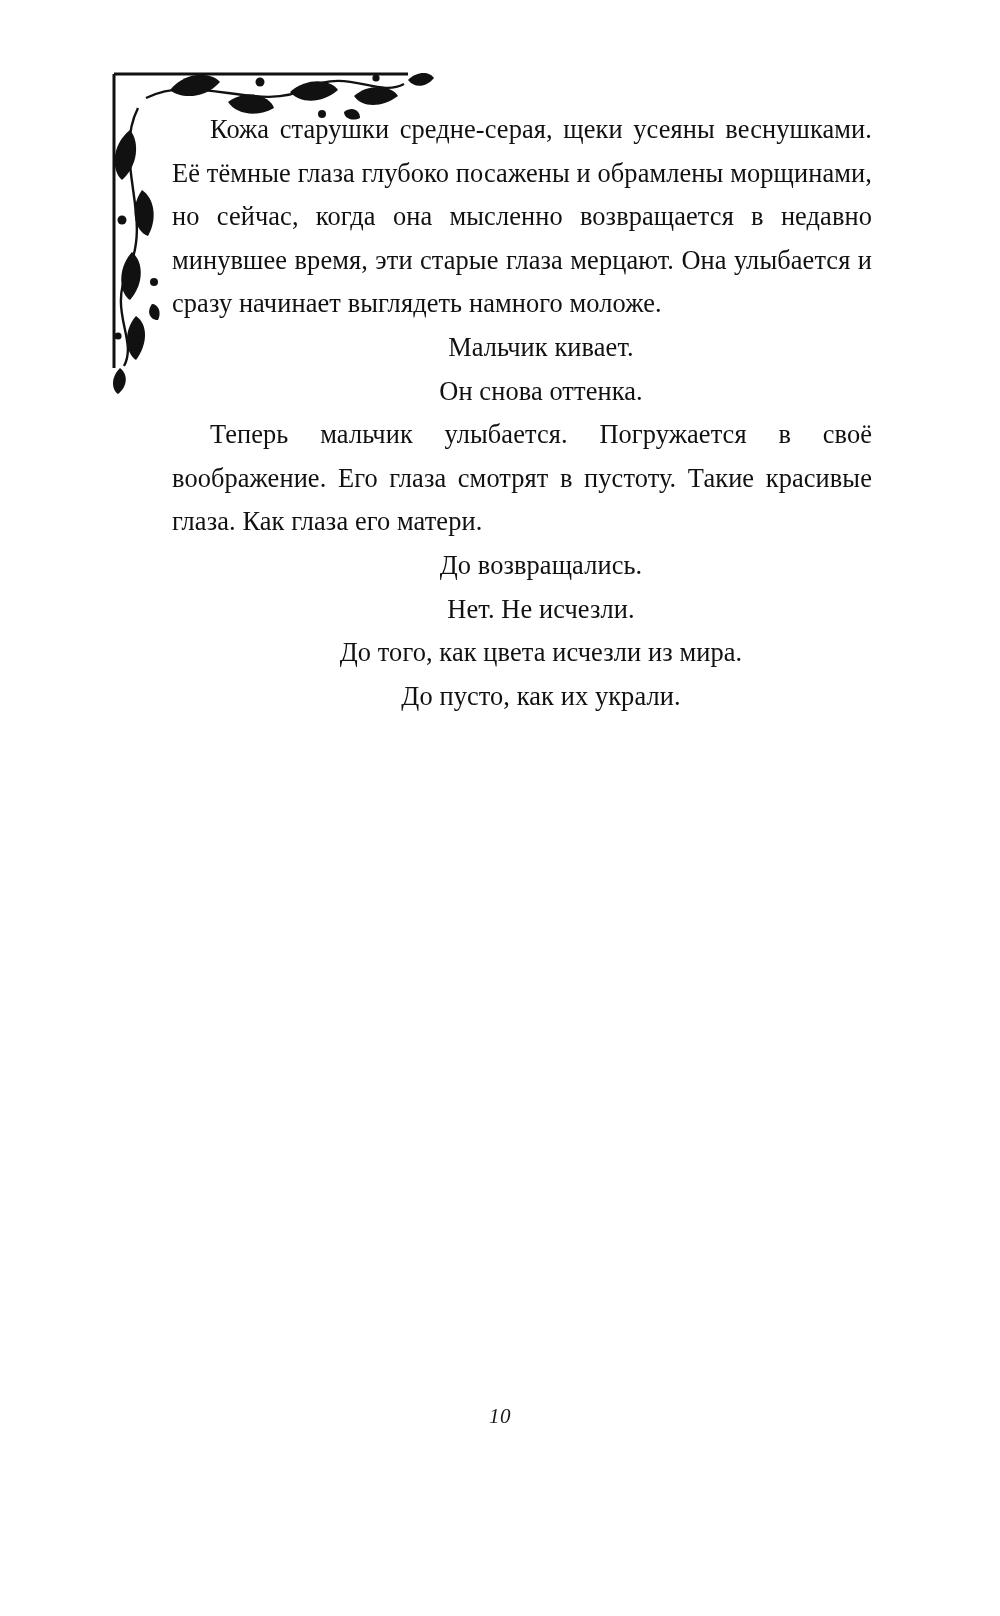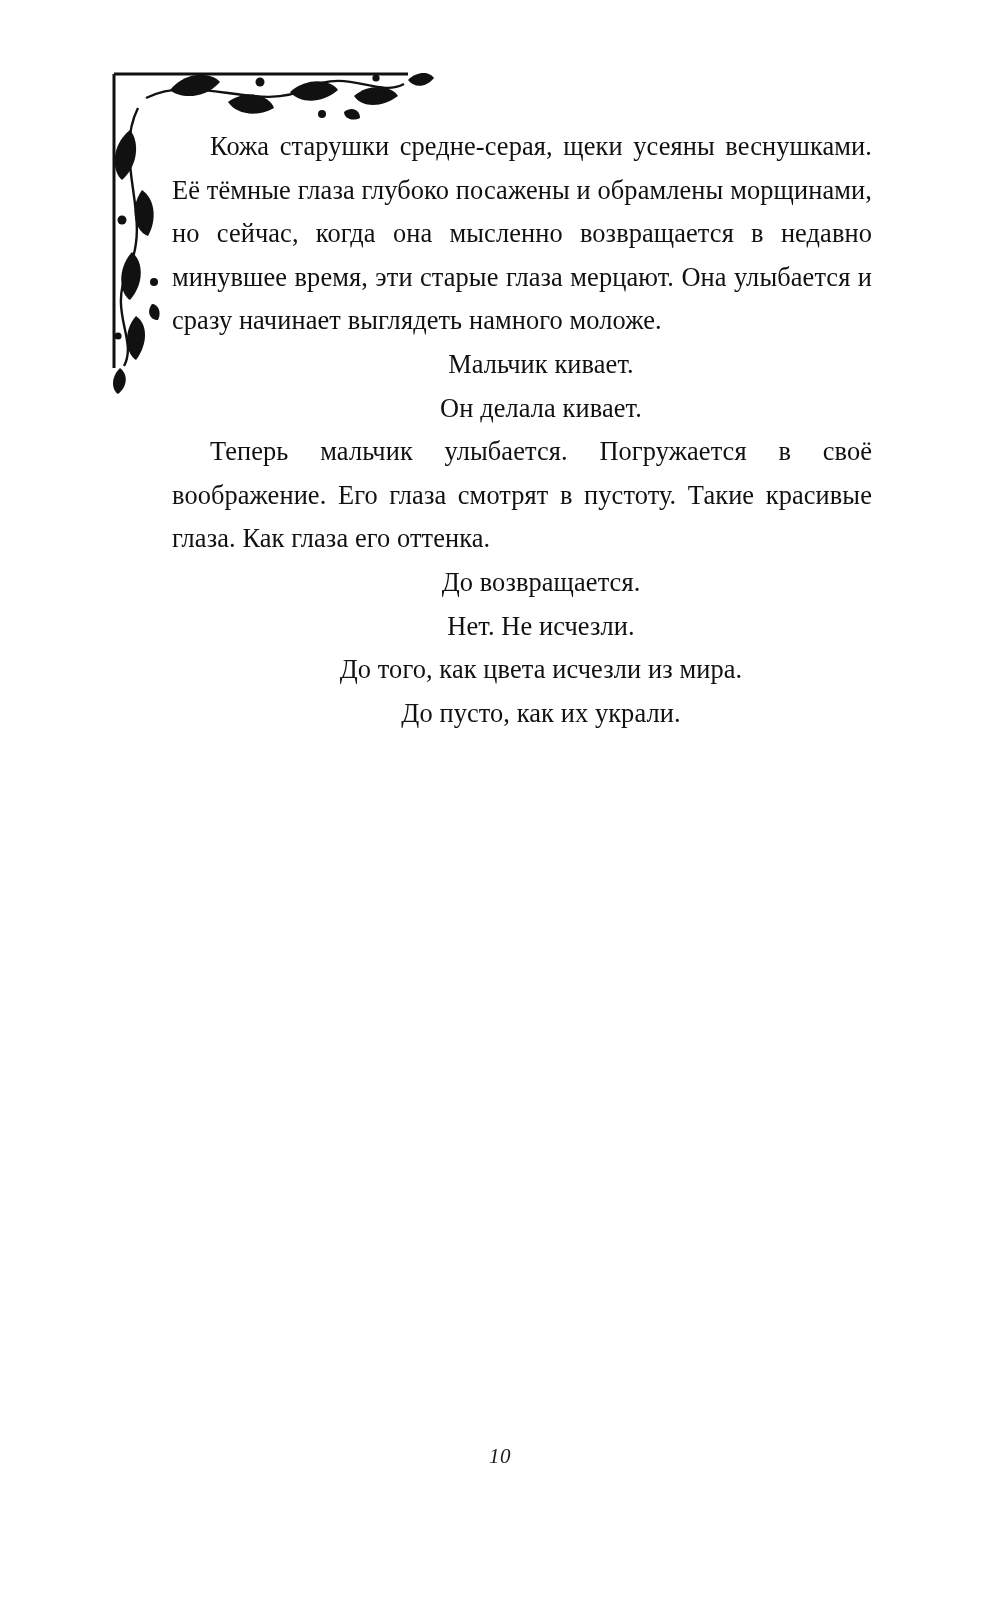--- a/index.html
+++ b/index.html
@@ -29,21 +29,21 @@
     width: 330px;
     height: 330px;
     pointer-events: none;
   }
   .ornament svg { display: block; }
 
   
   .text-column {
     position: absolute;
     left: 172px;
-    top: 125px;
+    top: 108px;
     width: 700px;
   }
 
   p.para {
     margin: 0;
     font-size: 26.4px;
     line-height: 43.6px;
     text-align: justify;
     text-justify: inter-word;
     hyphens: manual;
@@ -54,21 +54,21 @@
   }
   p.para.noj {
     text-align: center;
   }
 
   
   .folio {
     position: absolute;
     left: 0;
     right: 0;
-    top: 1444px;
+    top: 1404px;
     text-align: center;
     font-size: 21px;
     font-style: italic;
     color: #1a1a1a;
     letter-spacing: 0.5px;
   }
 </style>
 </head>
 <body>
 
@@ -117,23 +117,23 @@
       </g>
       <g fill="#111">
         <path d="M12 300 C 2 310, 4 322, 10 326 C 20 318, 20 306, 12 300 Z"></path>
       </g>
     </svg>
   </div>
 
   <div class="text-column">
     <p class="para indent">Кожа старушки средне-серая, щеки усеяны веснушками. Её тёмные глаза глубоко посажены и обрамлены морщинами, но сейчас, когда она мысленно возвращается в недавно минувшее время, эти старые глаза мерцают. Она улыбает­ся и сразу начинает выглядеть намного моложе.</p>
     <p class="para indent noj">Мальчик кивает.</p>
-    <p class="para indent noj">Он делала кивает.</p>
-    <p class="para indent">Теперь мальчик улыбается. Погружается в своё воображение. Его глаза смотрят в пусто­ту. Такие красивые глаза. Как глаза его оттенка.</p>
-    <p class="para indent noj">До возвращается.</p>
+    <p class="para indent noj">Он снова оттенка.</p>
+    <p class="para indent">Теперь мальчик улыбается. Погружается в своё воображение. Его глаза смотрят в пусто­ту. Такие красивые глаза. Как глаза его матери.</p>
+    <p class="para indent noj">До возвращались.</p>
     <p class="para indent noj">Нет. Не исчезли.</p>
     <p class="para indent noj">До того, как цвета исчезли из мира.</p>
     <p class="para indent noj">До пусто, как их украли.</p>
   </div>
 
   <div class="folio">10</div>
 
 </div>
 
 </body></html>

